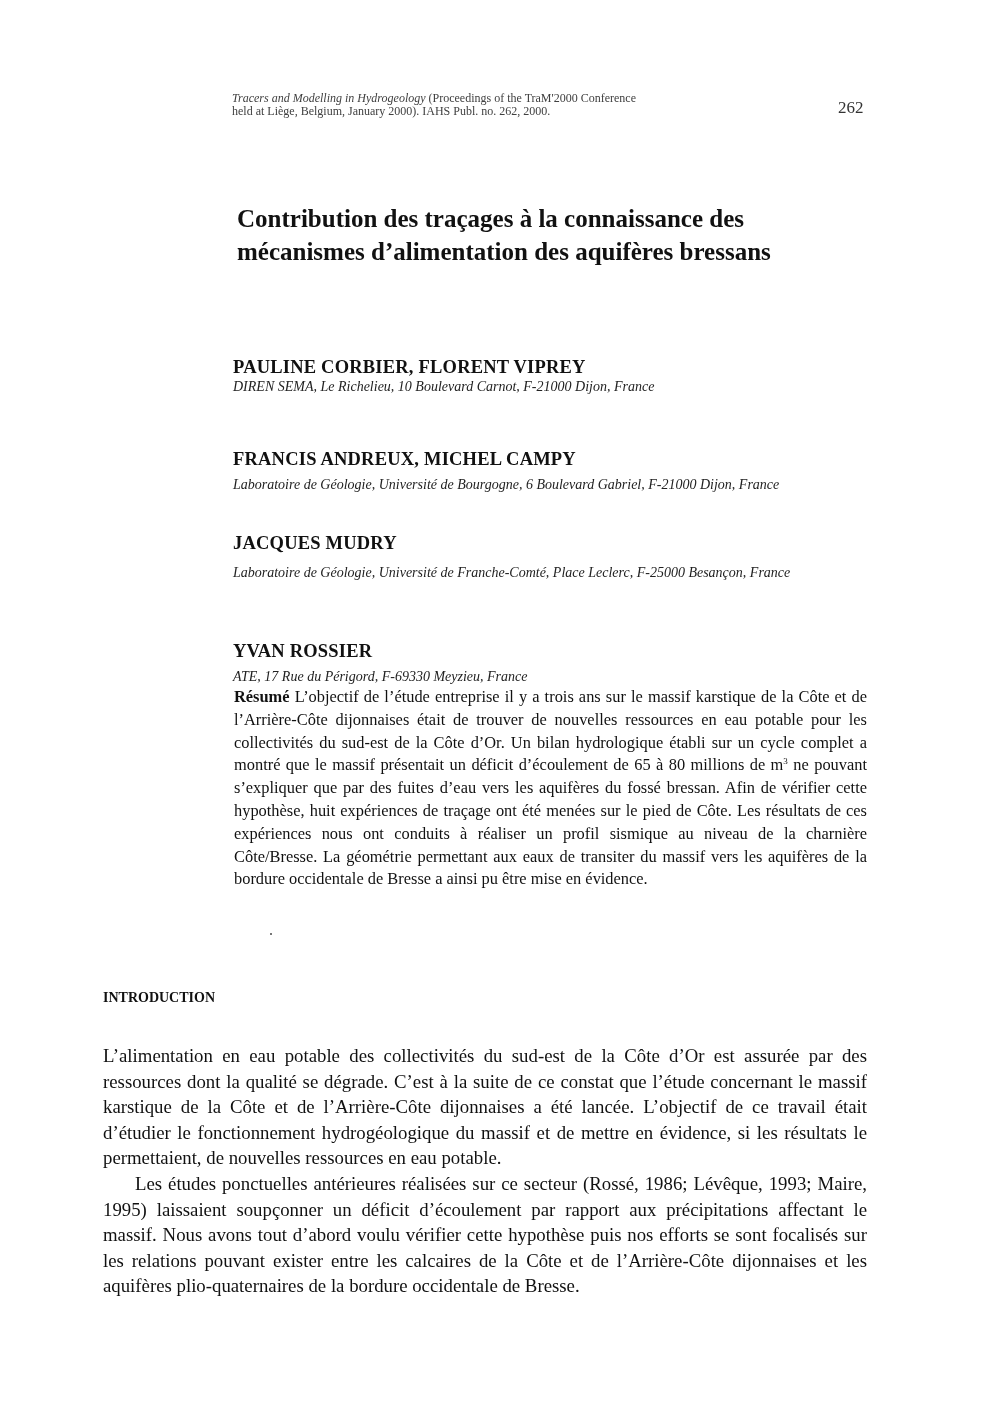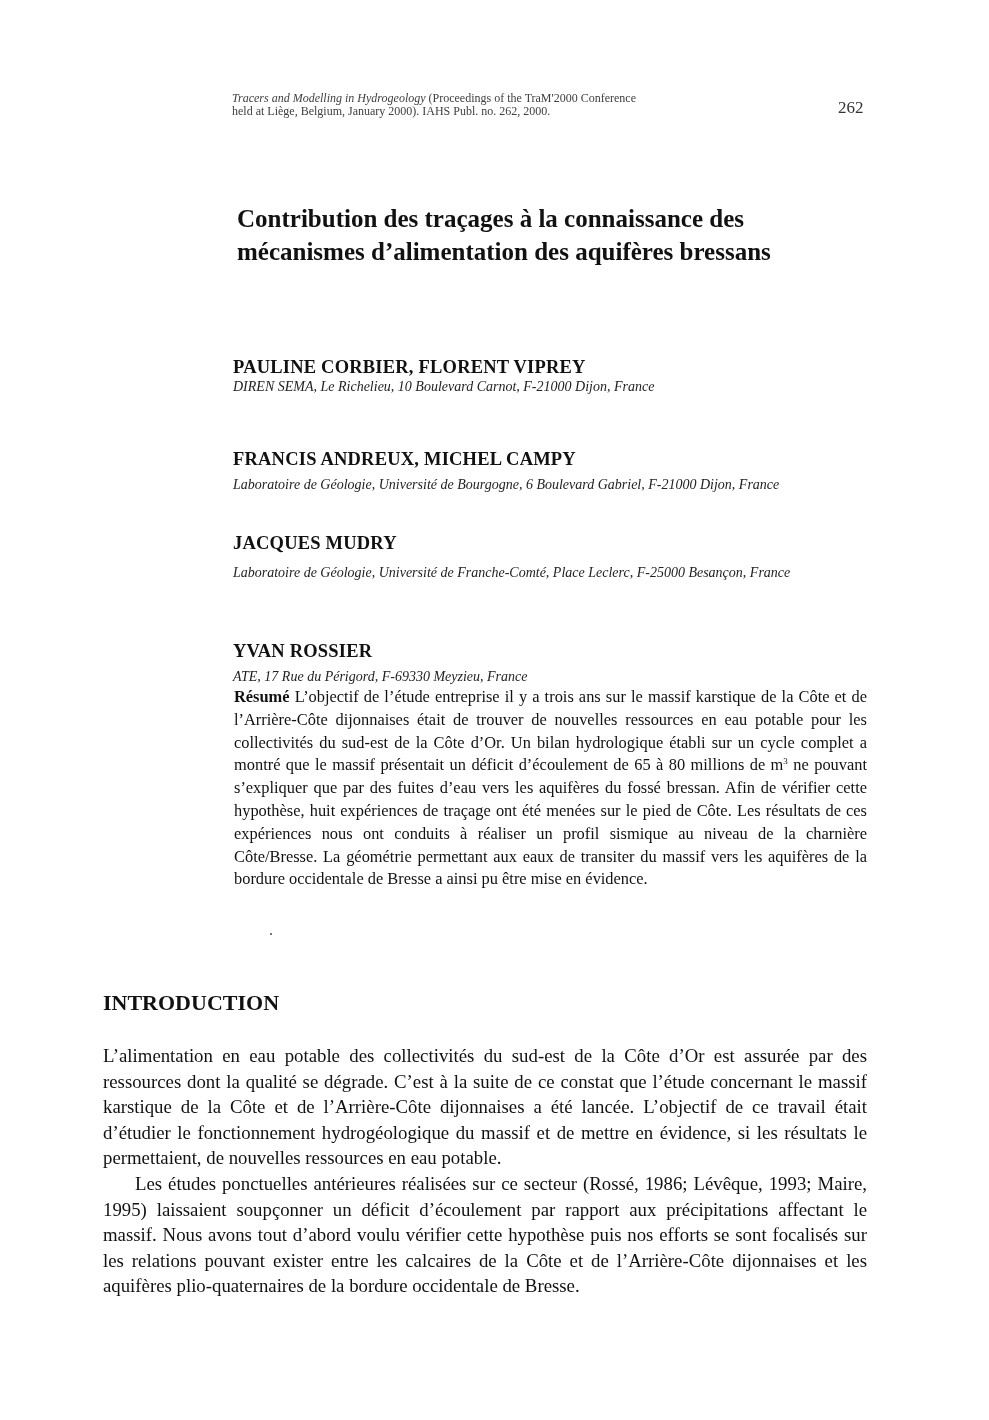--- a/index.html
+++ b/index.html
@@ -9,21 +9,21 @@
   .header { left: 232px; top: 92px; width: 460px; font-size: 12px; line-height: 13px; color: #404040; }
   .header i { font-style: italic; }
   .pagenum { left: 838px; top: 98px; font-size: 17px; color: #333; }
   .title { left: 237px; top: 202px; width: 660px; font-size: 25px; font-weight: bold; line-height: 33px; }
   .author { font-size: 18.5px; font-weight: bold; letter-spacing: 0.2px; }
   .affil { font-size: 14px; font-style: italic; line-height: 18px; color: #222; }
   .email { font-size: 14px; line-height: 18px; color: #222; }
   .abstract { left: 234px; top: 686px; width: 633px; font-size: 16.4px; line-height: 22.8px; text-align: justify; }
   .abstract b { font-weight: bold; }
   .dot { left: 270px; top: 933px; width: 2px; height: 2px; background: #777; }
-  .section-head { left: 103px; top: 990px; font-size: 22px; font-weight: bold; }
+  .section-head { left: 103px; top: 990px; font-size: 14px; font-weight: bold; }
   .body-text { left: 103px; top: 1043px; width: 764px; font-size: 18.8px; line-height: 25.6px; text-align: justify; }
   .body-text p { margin: 0; }
   .body-text p.indent { text-indent: 32px; }
   sup { font-size: 9px; line-height: 0; }
 </style>
 </head>
 <body>
 
 <div class="abs header">
   <i>Tracers and Modelling in Hydrogeology</i><span> (Proceedings of the TraM'2000 Conference</span><br>

